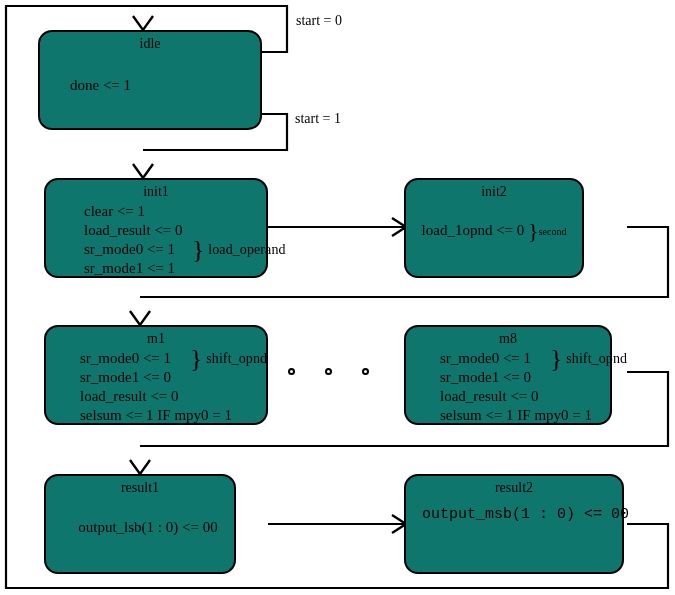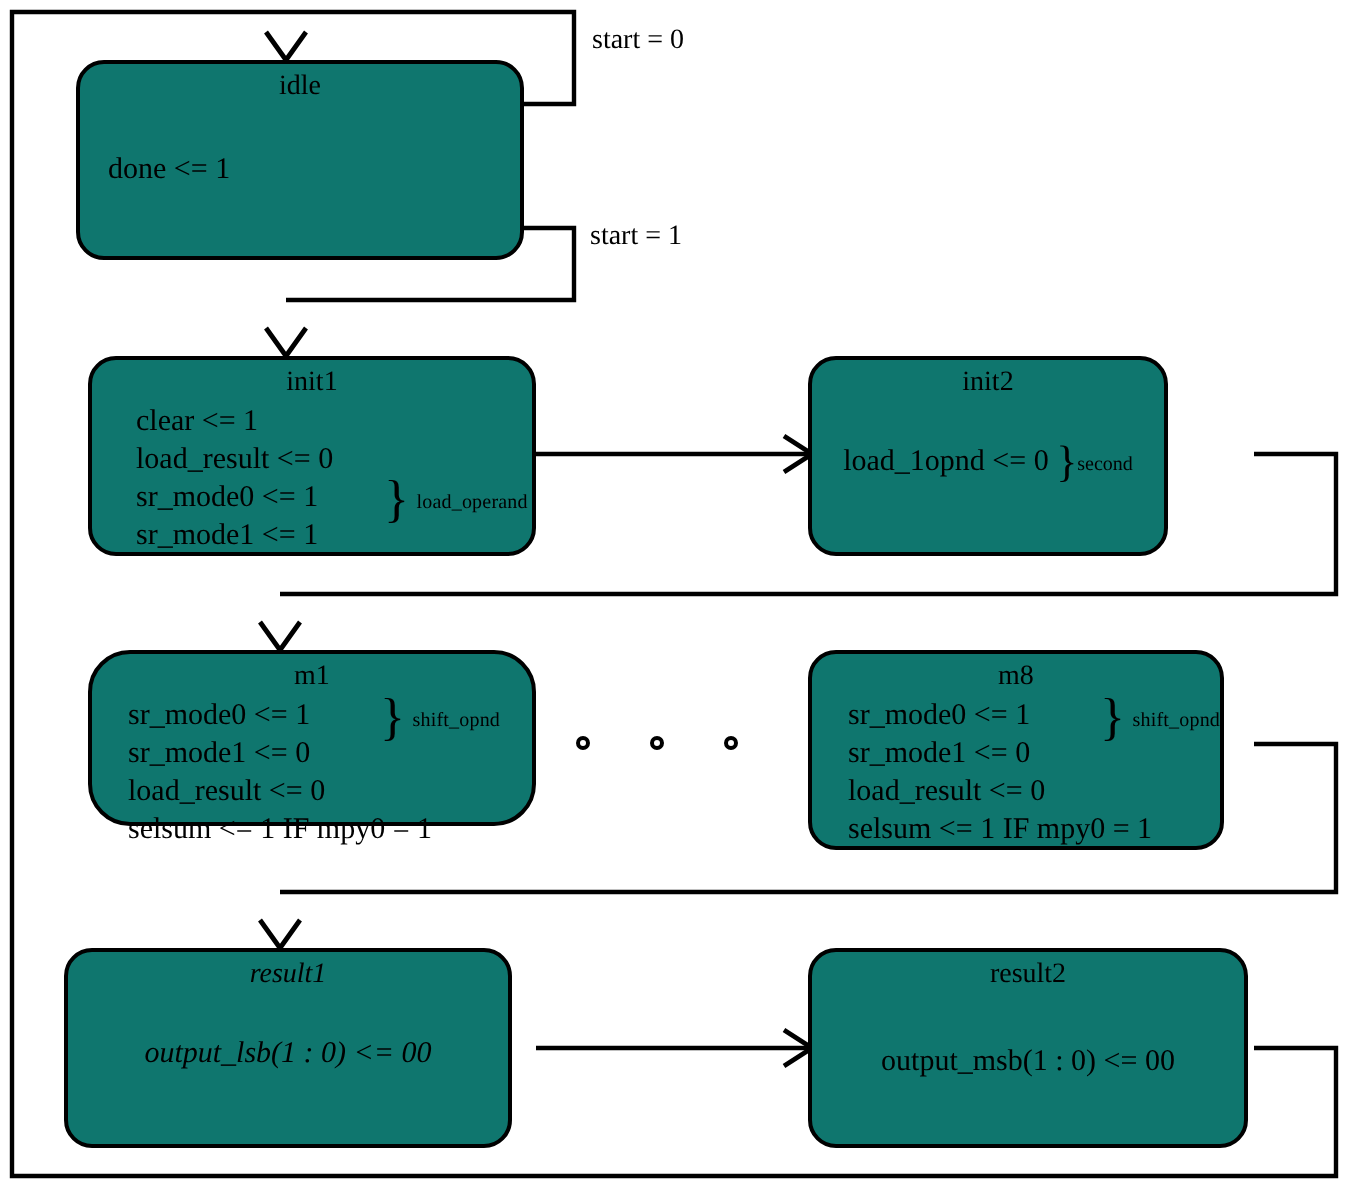--- a/index.html
+++ b/index.html
@@ -46,39 +46,40 @@
     position: absolute;
     left: 0;
     width: 100%;
   }
   .act-row {
     position: relative;
     font-size: 15px;
     line-height: 19px;
     white-space: nowrap;
     padding-left: 22px;
+    margin-left: 16px;
   }
   .act-row.centered {
     padding-left: 0;
     text-align: center;
   }
   .brace {
     position: absolute;
     font-size: 15px;
     line-height: 19px;
     white-space: nowrap;
   }
   .brace .bsym {
     font-size: 26px;
     line-height: 19px;
     vertical-align: -4px;
     font-family: "Liberation Serif", "DejaVu Serif", serif;
   }
   .brace .blabel {
-    font-size: 10px;
+    font-size: 14px;
     letter-spacing: 0.1px;
   }
   .brace-inline {
     font-size: 15px;
     white-space: nowrap;
   }
   .brace-inline .bsym {
     font-size: 22px;
     vertical-align: -3px;
   }
@@ -159,21 +160,21 @@
   <div class="state-box" style="left:404px; top:178px; width:180px; height:100px;">
     <div class="state-title">init2</div>
     <div class="state-body" style="top:38px; text-align:center;">
       <span class="brace-inline">
         <span>load_1opnd &lt;= 0</span>
         <span class="bsym">}</span><span class="blabel">second</span>
       </span>
     </div>
   </div>
 
-  <div class="state-box" style="left:44px; top:325px; width:224px; height:88px;border-radius:21px;">
+  <div class="state-box" style="left:44px; top:325px; width:224px; height:100px;">
     <div class="state-title">m1</div>
     <div class="state-body" style="top:22px;">
       <div class="act-row" style="padding-left:18px;">sr_mode0 &lt;= 1</div>
       <div class="act-row" style="padding-left:18px;">sr_mode1 &lt;= 0</div>
       <div class="act-row" style="padding-left:18px;">load_result &lt;= 0</div>
       <div class="act-row" style="padding-left:18px;">selsum &lt;= 1 IF mpy0 = 1</div>
       <div class="brace" style="left:144px; top:0px;">
         <span class="bsym">}</span>
         <span class="blabel">shift_opnd</span>
       </div>
@@ -191,30 +192,30 @@
       <div class="act-row" style="padding-left:18px;">sr_mode1 &lt;= 0</div>
       <div class="act-row" style="padding-left:18px;">load_result &lt;= 0</div>
       <div class="act-row" style="padding-left:18px;">selsum &lt;= 1 IF mpy0 = 1</div>
       <div class="brace" style="left:144px; top:0px;">
         <span class="bsym">}</span>
         <span class="blabel">shift_opnd</span>
       </div>
     </div>
   </div>
 
-  <div class="state-box" style="left:32px; top:474px; width:224px; height:100px;font-style:italic;">
+  <div class="state-box" style="left:44px; top:474px; width:192px; height:100px;">
     <div class="state-title">result1</div>
     <div class="state-body" style="top:42px;">
       <div class="act-row centered">output_lsb(1 : 0) &lt;= 00</div>
     </div>
   </div>
 
   <div class="state-box" style="left:404px; top:474px; width:220px; height:100px;">
     <div class="state-title">result2</div>
-    <div class="state-body" style="top:46px;">
+    <div class="state-body" style="top:29px;font-family:Liberation Mono, monospace;">
       <div class="act-row centered">output_msb(1 : 0) &lt;= 00</div>
     </div>
   </div>
 
   <div class="edge-label" style="left:296px; top:13px;">start = 0</div>
   <div class="edge-label" style="left:295px; top:111px;">start = 1</div>
 
 </div>
 
 </body></html>

